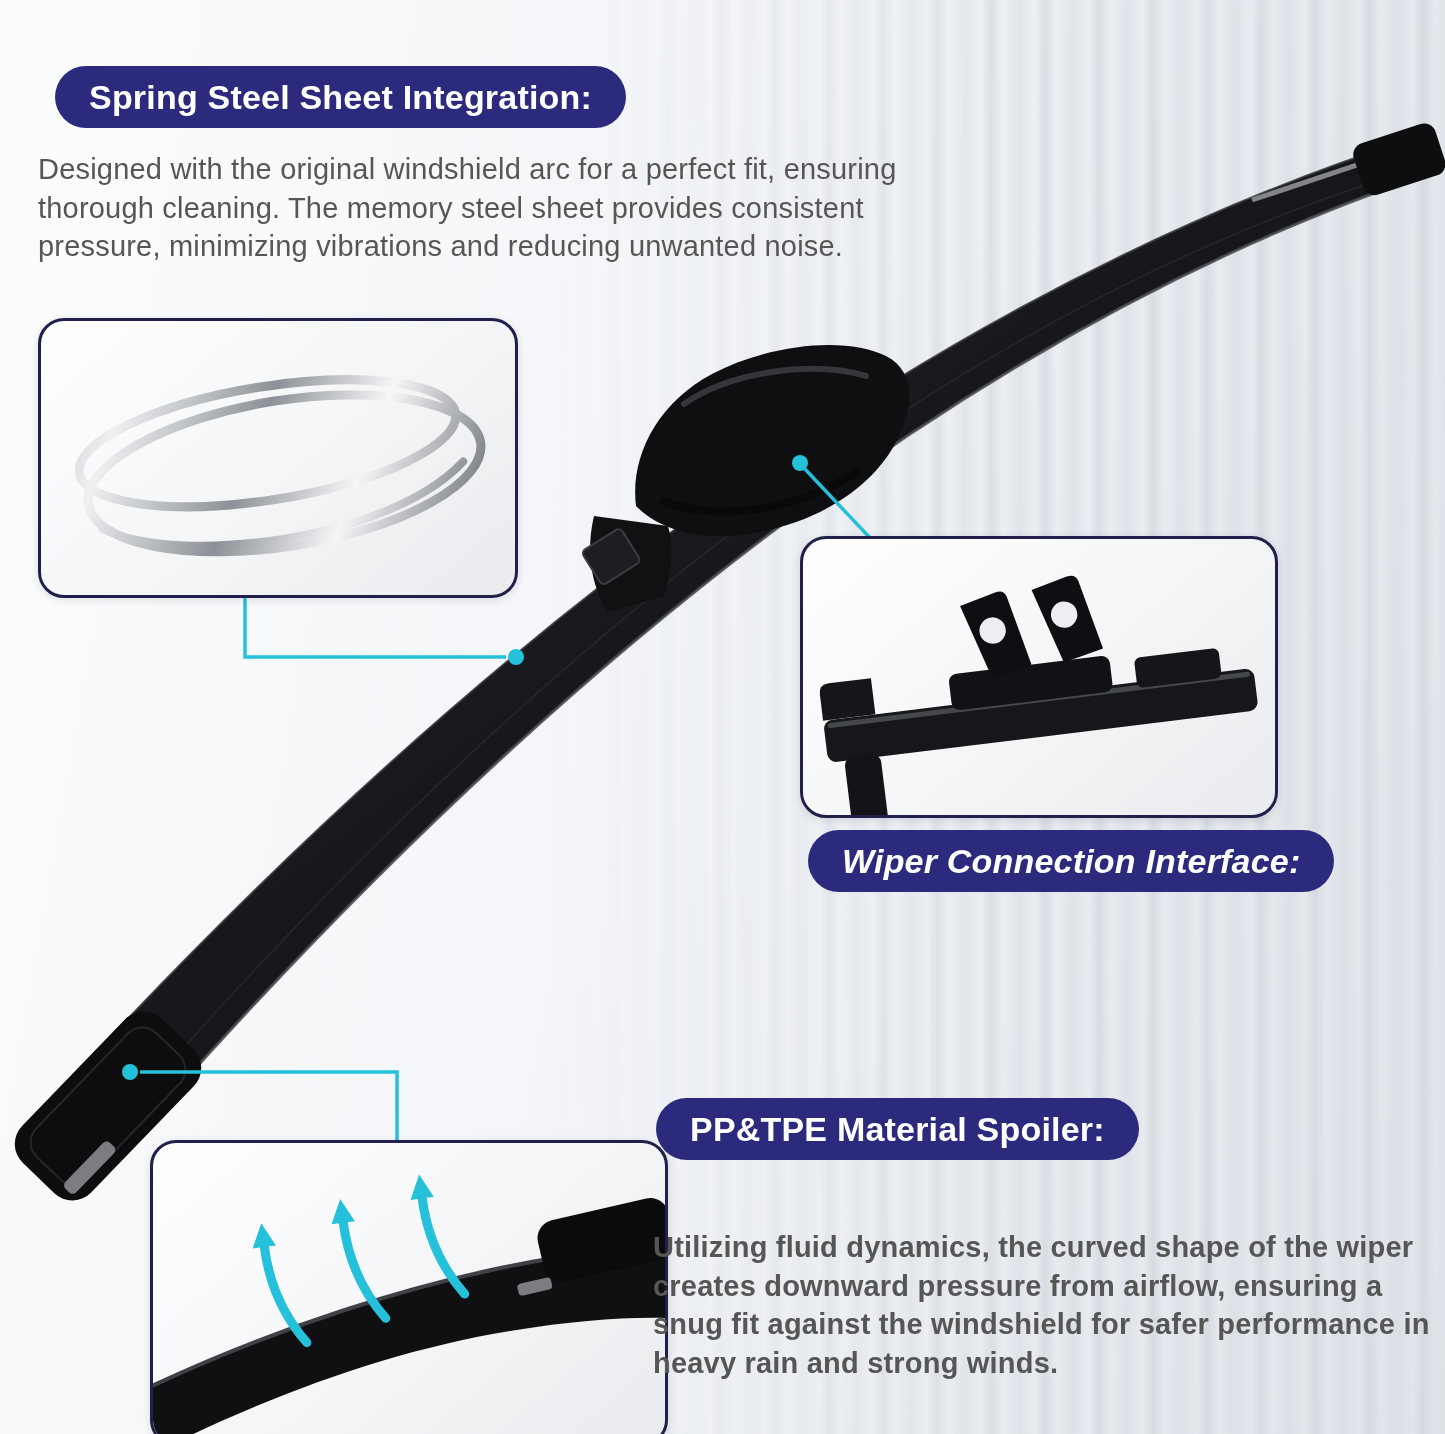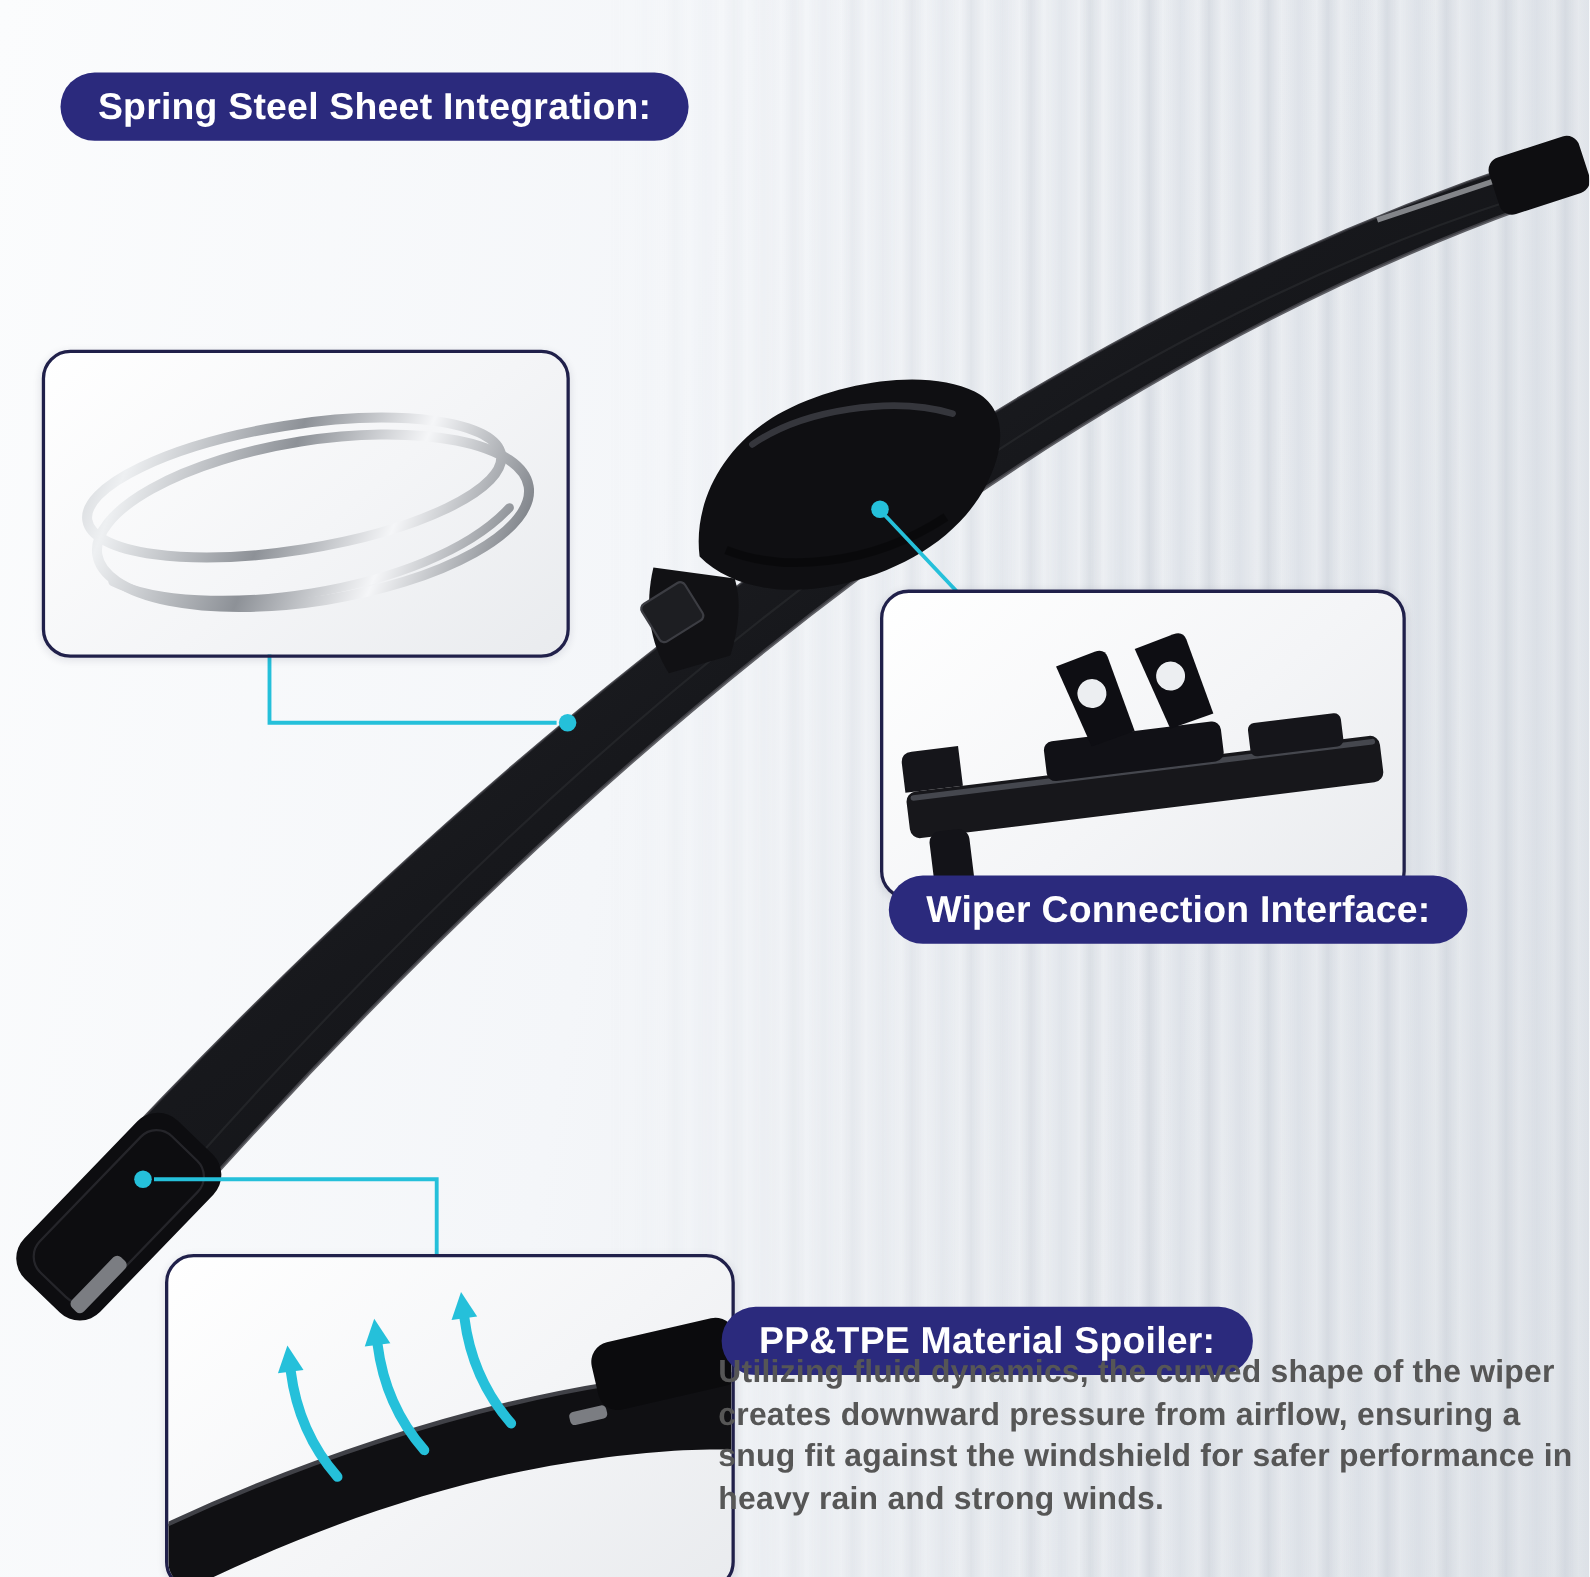--- a/index.html
+++ b/index.html
@@ -44,22 +44,22 @@
     font-weight:700;
     font-size:34px;
     line-height:1;
     padding:14px 34px;
     border-radius:42px;
     white-space:nowrap;
     z-index:4;
     letter-spacing:0.2px;
   }
   .badge-spring{left:55px;top:66px;}
-  .badge-connection{left:808px;top:796px;}
-  .badge-spoiler{left:656px;top:1188px;}
+  .badge-connection{left:808px;top:830px;font-style:italic;}
+  .badge-spoiler{left:656px;top:1098px;}
   .body-text{
     position:absolute;
     margin:0;
     color:#565656;
     font-size:29px;
     line-height:1.33;
     letter-spacing:0.2px;
     z-index:4;
   }
   .body-spring{left:38px;top:150px;width:880px;}
@@ -184,19 +184,20 @@
           <g transform="translate(308,148)">
             <path d="M 0 0 Q -35 -40 -42 -95"></path>
             <polygon points="-45,-118 -30.5,-96 -53.5,-93" fill="#25c0da" stroke="none"></polygon>
           </g>
         </g>
       </g>
     </svg>
   </div>
 
   <div class="badge badge-spring">Spring Steel Sheet Integration:</div>
+  <p class="body-text body-spring">Designed with the original windshield arc for a perfect fit, ensuring thorough cleaning. The memory steel sheet provides consistent pressure, minimizing vibrations and reducing unwanted noise.</p>
 
   <div class="badge badge-connection">Wiper Connection Interface:</div>
 
   <div class="badge badge-spoiler">PP&amp;TPE Material Spoiler:</div>
   <p class="body-text body-spoiler">Utilizing fluid dynamics, the curved shape of the wiper creates downward pressure from airflow, ensuring a snug fit against the windshield for safer performance in heavy rain and strong winds.</p>
 
 </div>
 
 </body></html>

